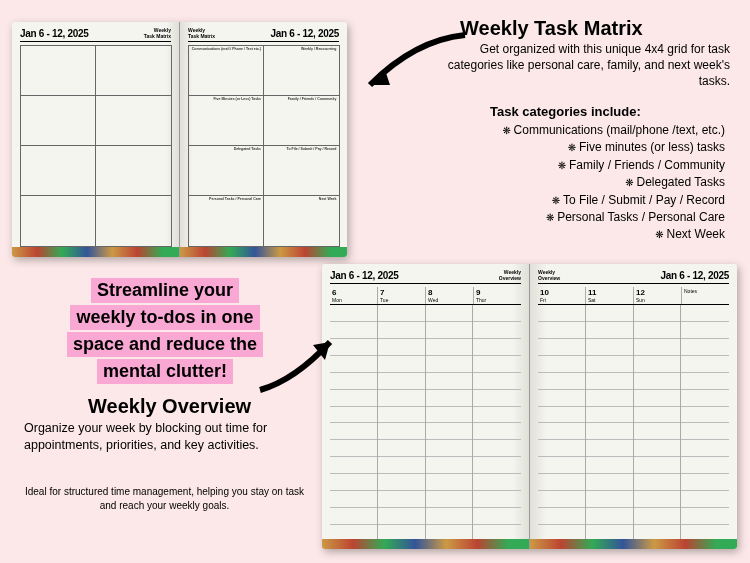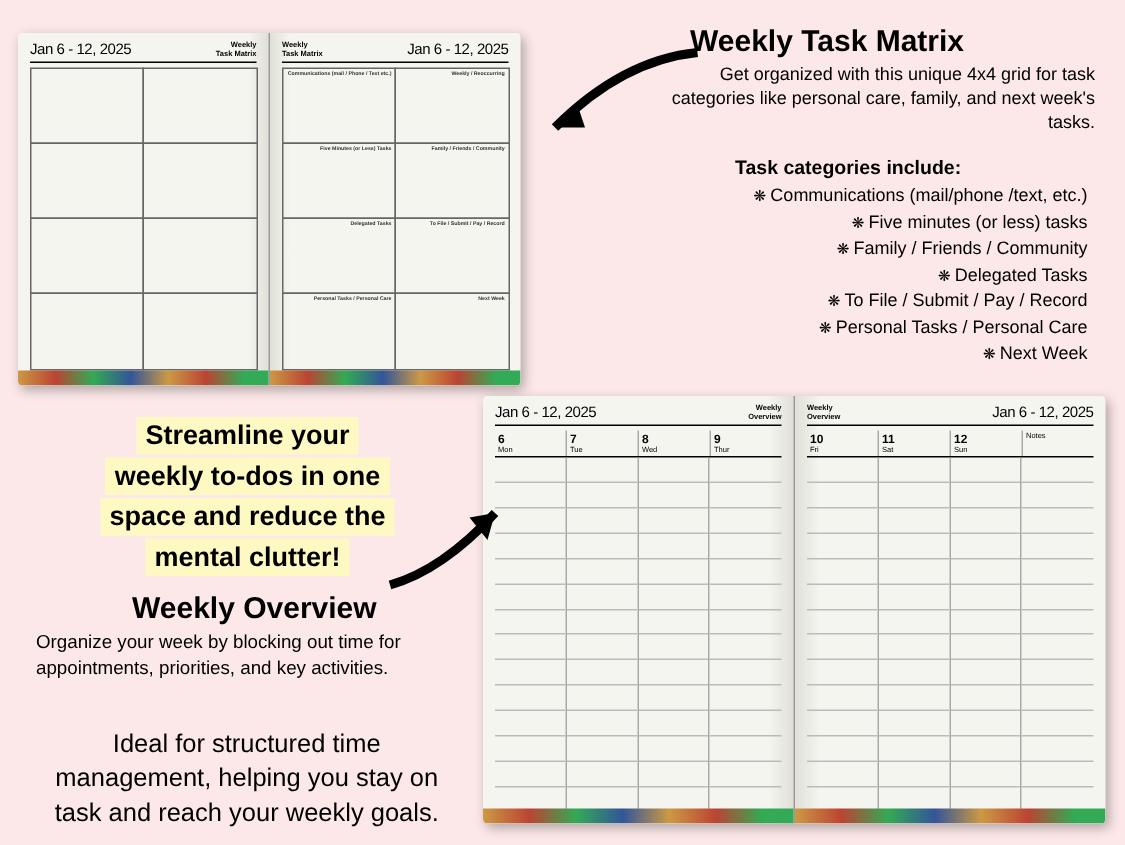--- a/index.html
+++ b/index.html
@@ -4,21 +4,21 @@
 <style>
 *{box-sizing:border-box;margin:0;padding:0}
 body{width:750px;height:563px;background:#fce8e8;font-family:Arial,sans-serif;position:relative;overflow:hidden}
 .book{position:absolute;display:flex;box-shadow:2px 3px 8px rgba(0,0,0,.3);border-radius:3px;overflow:hidden}
 .book1{left:12px;top:22px;width:335px;height:235px}
 .book2{left:322px;top:264px;width:415px;height:285px}
 .page{flex:1;background:#f5f5f0;padding:6px 8px;position:relative}
 .page.left{border-right:1px solid #999;background:linear-gradient(90deg,#f5f5f0 0,#f5f5f0 92%,#e0e0d8 100%)}
 .page.right{background:linear-gradient(90deg,#e0e0d8 0,#f5f5f0 8%,#f5f5f0 100%)}
 .phead{display:flex;justify-content:space-between;align-items:start;border-bottom:1.5px solid #000;padding-bottom:2px;margin-bottom:3px}
-.pdate{font-weight:400;font-size:10px;letter-spacing:-.3px}
+.pdate{font-weight:700;font-size:10px;letter-spacing:-.3px}
 .ptype{font-size:5px;font-weight:900;text-align:right;line-height:1.1}
 .grid2x4{display:grid;grid-template-columns:1fr 1fr;grid-template-rows:repeat(4,1fr);height:calc(100% - 22px);gap:0}
 .cell{border:1px solid #666;margin:-.5px;position:relative}
 .cell-label{position:absolute;top:1px;right:2px;font-size:3.5px;font-weight:700;color:#333}
 .daystrip{display:flex;font-size:6px;font-weight:700;border-bottom:1px solid #000}
 .daycol{flex:1;padding:1px 2px;border-right:1px solid #aaa}
 .daycol:last-child{border-right:none}
 .daynum{font-size:8px}
 .dayname{font-size:5px;font-weight:400}
 .timegrid{display:grid;height:calc(100% - 36px)}
@@ -27,25 +27,25 @@
 .tcol{border-right:1px solid #aaa;display:flex;flex-direction:column}
 .tcol:last-child{border-right:none}
 .trow{flex:1;border-bottom:1px solid #bbb}
 .spine{position:absolute;bottom:0;left:0;right:0;height:10px;background:linear-gradient(90deg,#c94 0,#b43 15%,#3a5 30%,#359 45%,#c94 60%,#b43 75%,#3a5 90%)}
 .title1{position:absolute;left:460px;top:17px;font-size:20px;font-weight:900}
 .desc1{position:absolute;left:430px;top:41px;width:300px;font-size:12px;text-align:right;line-height:1.35}
 .subtitle1{position:absolute;left:490px;top:104px;font-size:13px;font-weight:900}
 .catlist{position:absolute;left:440px;top:122px;width:285px;font-size:12px;text-align:right;line-height:1.45}
 .catlist div::before{content:"❋ ";font-size:10px}
 .highlight{position:absolute;left:30px;top:277px;width:270px}
-.hlline{background:#fef9c3;font-size:18px;font-weight:900;padding:2px 6px;margin:1px 0;display:inline-block}
+.hlline{background:#f9a8d4;font-size:18px;font-weight:900;padding:2px 6px;margin:1px 0;display:inline-block}
 .hlwrap{text-align:center}
 .title2{position:absolute;left:88px;top:395px;font-size:20px;font-weight:900}
 .desc2{position:absolute;left:24px;top:420px;width:285px;font-size:12.5px;line-height:1.35}
-.desc3{position:absolute;left:22px;top:485px;width:285px;font-size:17px;text-align:center;line-height:1.35}
+.desc3{position:absolute;left:22px;top:485px;width:285px;font-size:10px;text-align:center;line-height:1.35}
 .arrow{position:absolute;pointer-events:none}
 .arrow1{left:355px;top:30px;width:120px;height:70px}
 .arrow2{left:255px;top:330px;width:90px;height:70px}
 </style>
 </head>
 <body>
 
 <div class="book book1">
   <div class="page left">
     <div class="phead">

